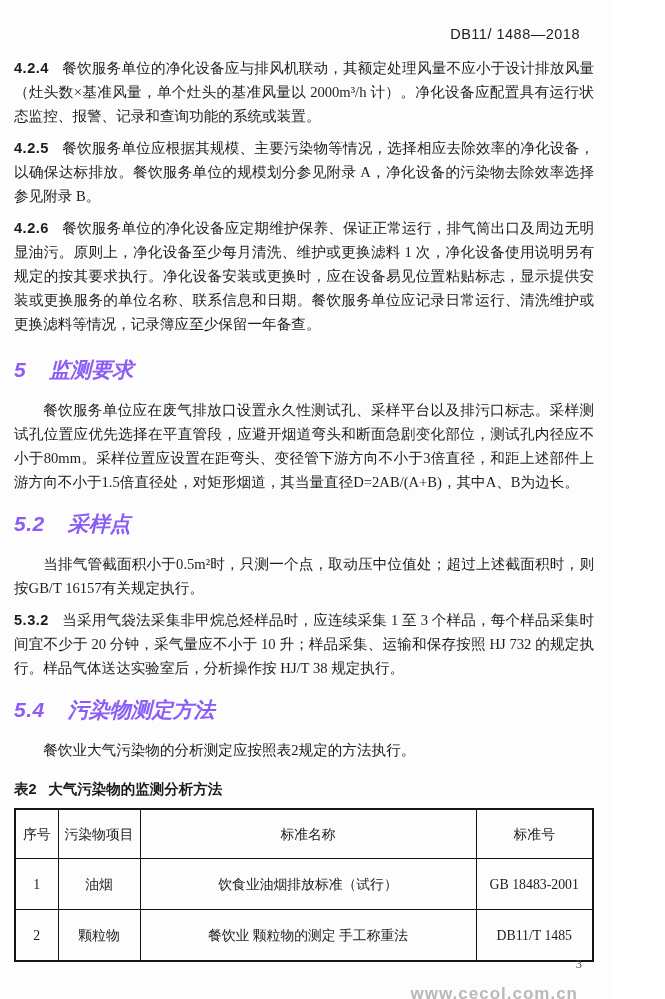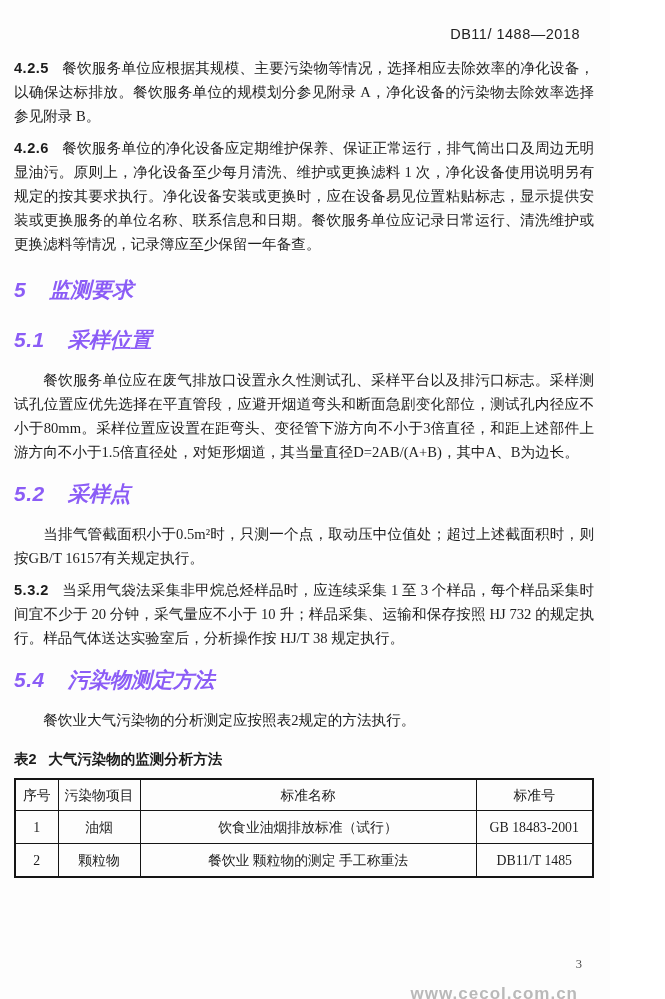--- a/index.html
+++ b/index.html
@@ -63,21 +63,21 @@
     width: 100%;
     border-collapse: collapse;
     table-layout: fixed;
     font-size: 13.8px;
     border: 2px solid #151515;
   }
   table.t2 th, table.t2 td {
     border: 1px solid #151515;
     text-align: center;
     vertical-align: middle;
-    padding: 3px 5px;
+    padding: 12px 5px;
     line-height: 19px;
     font-weight: normal;
     overflow: hidden;
   }
   table.t2 .col-no  { width: 43px; }
   table.t2 .col-pol { width: 82px; }
   table.t2 .col-std { width: auto; }
   table.t2 .col-cod { width: 117px; }
   table.t2 th { height: 24px; }
   table.t2 td.row-cell { height: 26px; }
@@ -99,36 +99,36 @@
     color: #4a4a4a;
   }
 </style>
 </head>
 <body>
 
 <div class="page">
 
   <div class="doc-number">DB11/ 1488—2018</div>
 
+  <p class="clause">
+    <span class="cnum">4.2.4</span><span>餐饮服务单位的净化设备应与排风机联动，其额定处理风量不应小于设计排放风量（灶头数×基准风量，单个灶头的基准风量以 2000m³/h 计）。净化设备应配置具有运行状态监控、报警、记录和查询功能的系统或装置。</span>
+  </p>
 
   <p class="clause">
     <span class="cnum">4.2.5</span><span>餐饮服务单位应根据其规模、主要污染物等情况，选择相应去除效率的净化设备，以确保达标排放。餐饮服务单位的规模划分参见附录 A，净化设备的污染物去除效率选择参见附录 B。</span>
   </p>
 
   <p class="clause">
     <span class="cnum">4.2.6</span><span>餐饮服务单位的净化设备应定期维护保养、保证正常运行，排气筒出口及周边无明显油污。原则上，净化设备至少每月清洗、维护或更换滤料 1 次，净化设备使用说明另有规定的按其要求执行。净化设备安装或更换时，应在设备易见位置粘贴标志，显示提供安装或更换服务的单位名称、联系信息和日期。餐饮服务单位应记录日常运行、清洗维护或更换滤料等情况，记录簿应至少保留一年备查。</span>
   </p>
 
   <div class="heading" style="margin-top:20px;">
     <span class="hnum">5</span><span>监测要求</span>
   </div>
 
-  <div class="heading" style="margin-top:22px;">
-    <span class="hnum">5.1</span><span>采样位置</span>
-  </div>
   <p class="para">餐饮服务单位应在废气排放口设置永久性测试孔、采样平台以及排污口标志。采样测试孔位置应优先选择在平直管段，应避开烟道弯头和断面急剧变化部位，测试孔内径应不小于80mm。采样位置应设置在距弯头、变径管下游方向不小于3倍直径，和距上述部件上游方向不小于1.5倍直径处，对矩形烟道，其当量直径D=2AB/(A+B)，其中A、B为边长。</p>
 
   <div class="heading">
     <span class="hnum">5.2</span><span>采样点</span>
   </div>
   <p class="para">当排气管截面积小于0.5m²时，只测一个点，取动压中位值处；超过上述截面积时，则按GB/T 16157有关规定执行。</p>
 
 
 
   <p class="clause">

